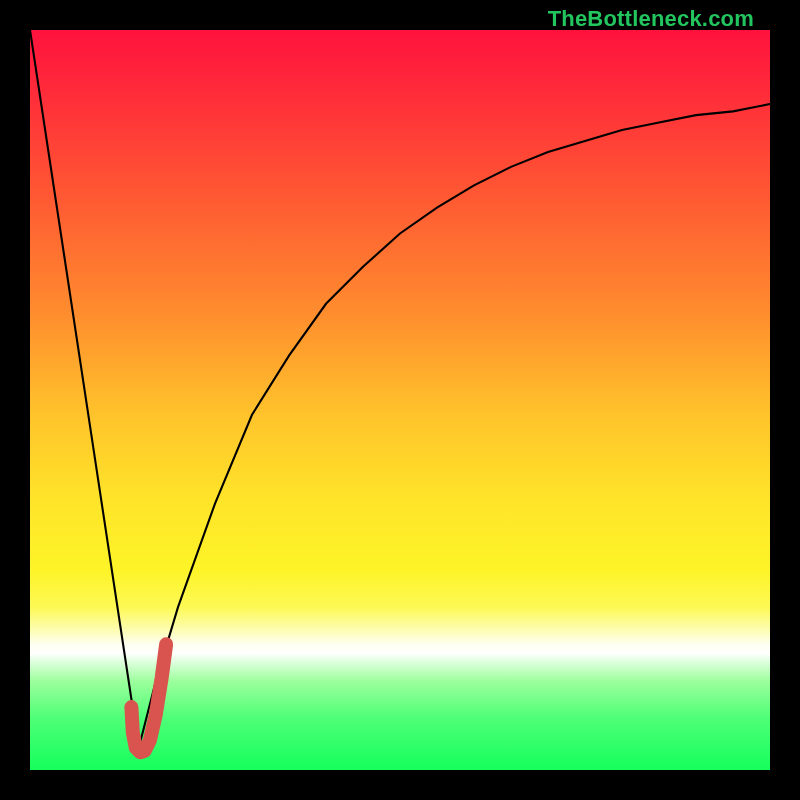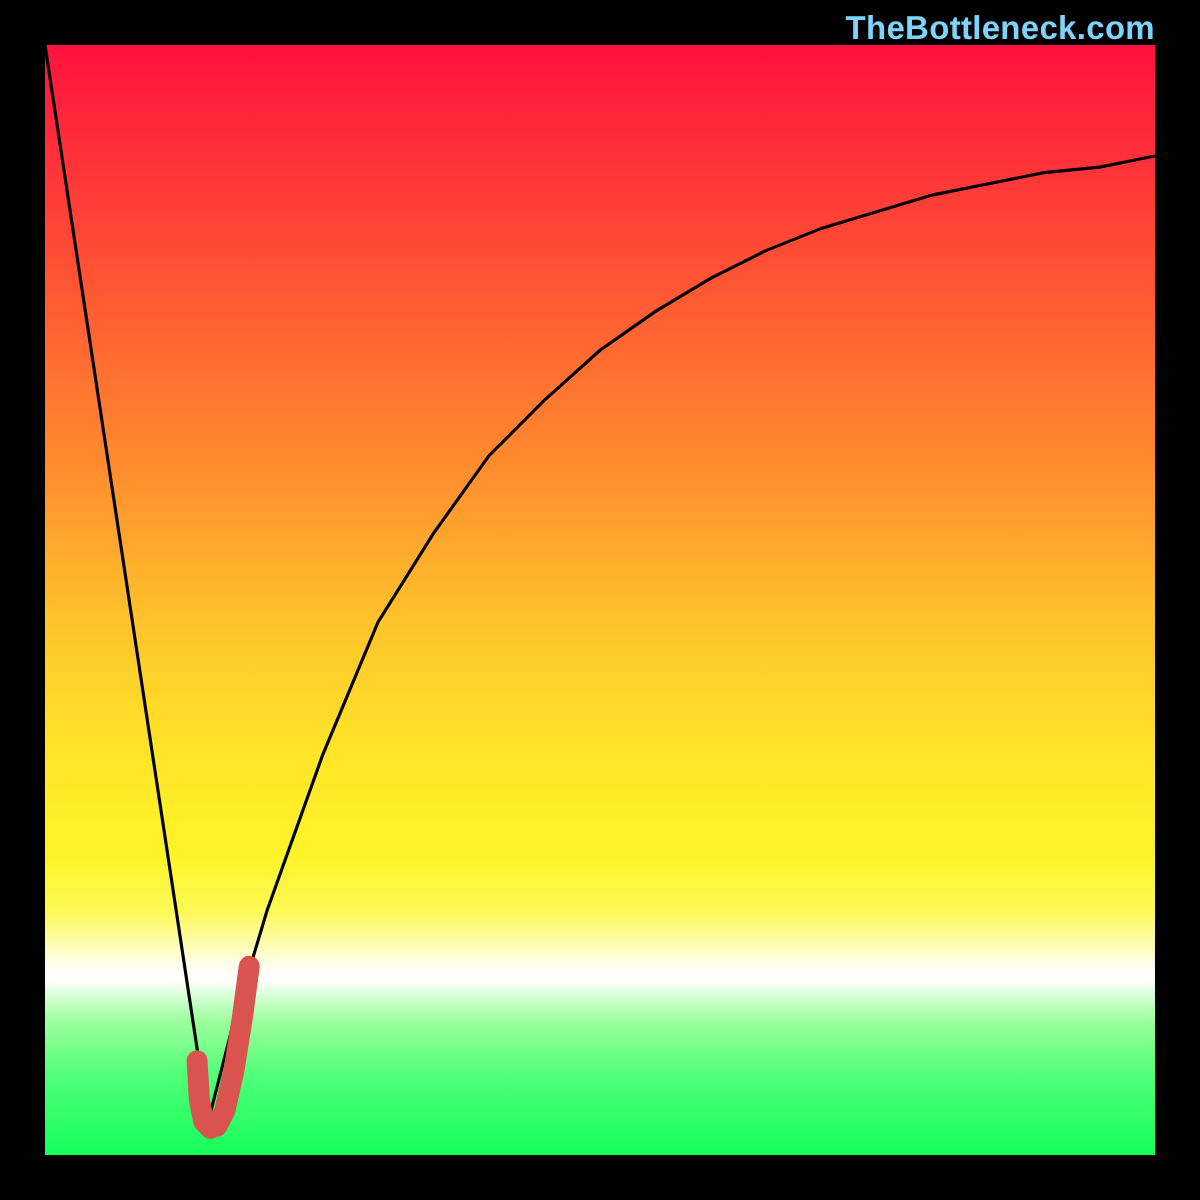--- a/index.html
+++ b/index.html
@@ -37,25 +37,25 @@
       #ffffff 84.2%,
       #e8ffe8 85%,
       #9cff9c 88%,
       #4eff77 93%,
       #15ff5c 100%
     );
   }
   .watermark {
     position: absolute;
     top: 6px;
-    right: 30px;
+    right: 46px;
     font-family: Arial, Helvetica, sans-serif;
     font-size: 22px;
     font-weight: 600;
-    color: #7dd3fc;
+    color: #22c55e;
     letter-spacing: 0.2px;
   }
   .curves {
     position: absolute;
     left: 0;
     top: 0;
     width: 740px;
     height: 740px;
   }
 </style>

